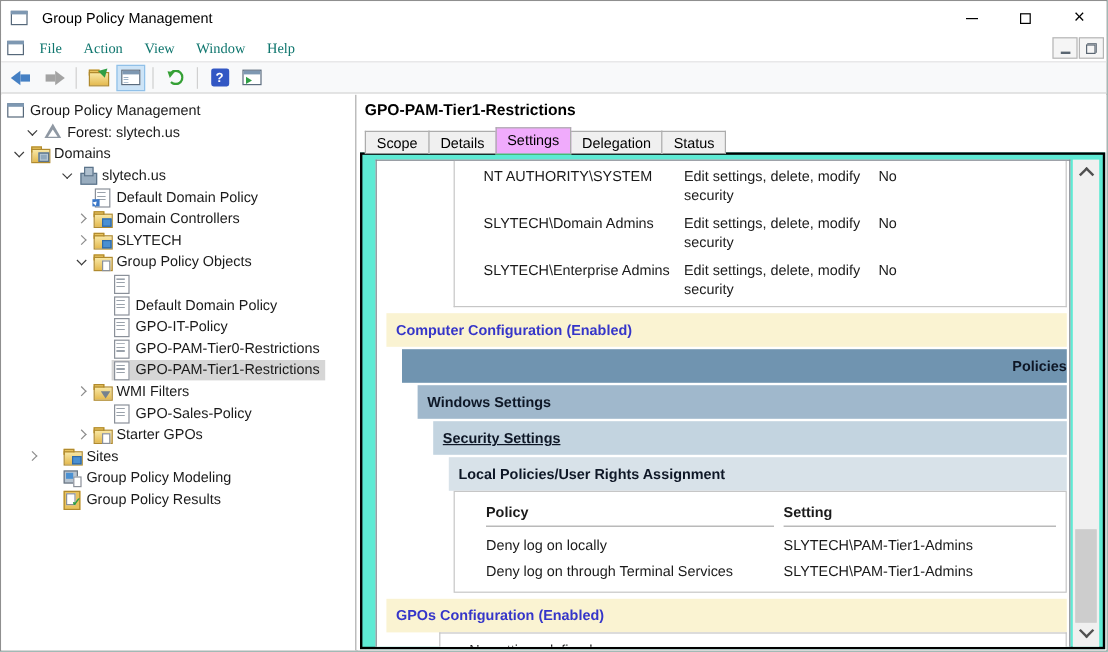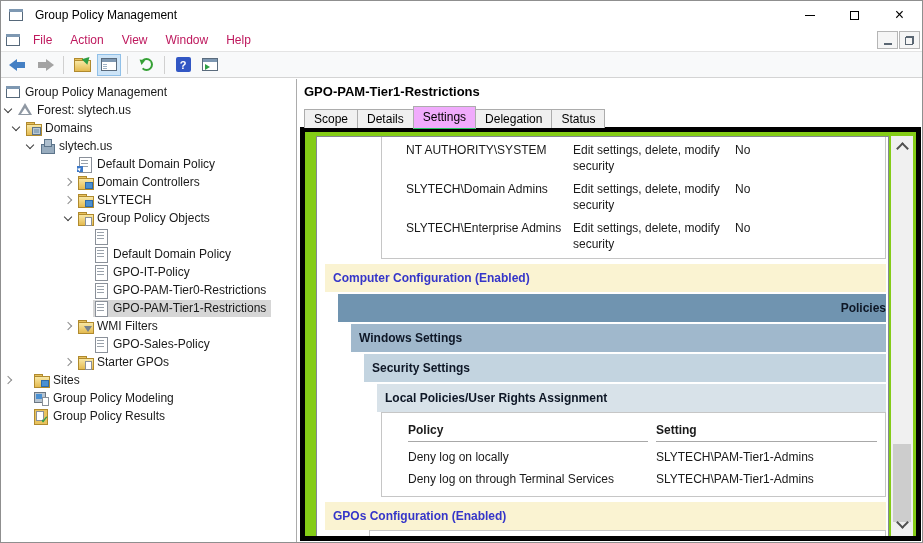--- a/index.html
+++ b/index.html
@@ -15,21 +15,21 @@
   .titlebar { position:absolute; top:0; left:0; right:0; height:28px; background:#fff; display:flex; align-items:center; }
   .titlebar .app-icon { margin-left:7px; }
   .titlebar .title { margin-left:8px; font-size:12px; color:#000; }
   .caption-btns { position:absolute; right:0; top:0; height:28px; display:flex; }
   .cap-btn { width:45px; height:28px; display:flex; align-items:center; justify-content:center; color:#000; }
   .glyph-min { width:10px; height:1px; background:#000; }
   .glyph-max { width:9px; height:9px; border:1px solid #000; }
   .glyph-close { font-size:16px; line-height:1; }
 
   .menubar { position:absolute; top:28px; left:0; right:0; height:22px; background:#fff; display:flex; align-items:center; }
-  .menubar .menu-item { padding:0 9px; height:22px; line-height:22px; color:#be185d; }
+  .menubar .menu-item { padding:0 9px; height:22px; line-height:22px; color:#0f766e;font-family:Liberation Serif, serif; }
   .mdi-btns { position:absolute; right:2px; top:2px; display:flex; gap:1px; }
   .mdi-btn { width:21px; height:18px; border:1px solid #b5b5b5; background:#f5f5f5; display:flex; align-items:center; justify-content:center; }
   .glyph-mdimin { width:8px; height:2px; background:#5a6672; margin-top:7px; }
   .glyph-restore { position:relative; width:9px; height:9px; }
   .glyph-restore::before { content:""; position:absolute; right:0; top:0; width:6px; height:6px; border:1px solid #5a6672; background:#f5f5f5; }
   .glyph-restore::after { content:""; position:absolute; left:0; bottom:0; width:6px; height:6px; border:1px solid #5a6672; background:#f5f5f5; }
 
   .toolbar { position:absolute; top:50px; left:0; right:0; height:27px; background:#f8f9fa; border-top:1px solid #e4e4e4; border-bottom:1px solid #d4d4d4; display:flex; align-items:center; padding-left:5px; gap:3px; }
   .tb-sep { width:1px; height:18px; background:#d0d0d0; margin:0 3px; }
   .tb-btn { width:24px; height:22px; display:flex; align-items:center; justify-content:center; border:1px solid transparent; }
@@ -68,22 +68,22 @@
   
   .trow { height:18px; display:flex; align-items:center; white-space:nowrap; }
   .chev { flex:0 0 16px; width:16px; height:16px; position:relative; }
   .chev::before { content:""; position:absolute; width:5px; height:5px; }
   .chev.exp::before { border-right:1.5px solid #3c3c3c; border-bottom:1.5px solid #3c3c3c; transform:rotate(45deg); left:4px; top:4px; }
   .chev.col::before { border-top:1.5px solid #8c8c8c; border-right:1.5px solid #8c8c8c; transform:rotate(45deg); left:4px; top:5px; }
   .spacer { flex:0 0 16px; }
   .tlabel { padding:1px 3px 2px 1px; }
   .trow.selected .sel-wrap { background:#d6d6d6; }
   .sel-wrap { display:flex; align-items:center; padding:0 2px 0 0; }
-  .ind0 { padding-left:4px; } .ind1 { padding-left:0; } .ind2 { padding-left:8px; }
-  .ind3 { padding-left:22px; } .ind4 { padding-left:60px; } .ind5 { padding-left:76px; }
+  .ind0 { padding-left:4px; } .ind1 { padding-left:19px; } .ind2 { padding-left:8px; }
+  .ind3 { padding-left:48px; } .ind4 { padding-left:60px; } .ind5 { padding-left:76px; }
 
   .ticon { flex:0 0 16px; width:16px; height:16px; position:relative; margin-right:3px; }
   
   .i-console::before { content:""; position:absolute; inset:2px 1px 2px 1px; border:1px solid #56687a; background:#fff; }
   .i-console::after { content:""; position:absolute; left:1px; right:1px; top:2px; height:3px; background:#7e98b2; }
   
   .i-forest::before { content:""; position:absolute; left:1px; top:1px; width:0; height:0; border-left:7px solid transparent; border-right:7px solid transparent; border-bottom:12px solid #8f98a3; }
   .i-forest::after { content:""; position:absolute; left:4px; top:6px; width:0; height:0; border-left:4px solid transparent; border-right:4px solid transparent; border-bottom:6px solid #fff; }
   
   .fold::before { content:""; position:absolute; left:1px; top:2px; width:7px; height:3px; background:#e9c35e; border:1px solid #b08a2e; }
@@ -108,34 +108,34 @@
   
   .i-results::before { content:""; position:absolute; left:1px; top:1px; width:12px; height:14px; background:#e9c35e; border:1px solid #b08a2e; }
   .i-results::after { content:"\2713"; position:absolute; right:0; bottom:-1px; color:#2f9e44; font-size:10px; font-weight:bold; z-index:3; }
   .i-results .ov { position:absolute; left:3px; top:3px; width:8px; height:10px; background:#fff; border:1px solid #8a9099; }
 
   
   .pane-title { position:absolute; top:5px; left:6px; font-size:13px; font-weight:bold; color:#000; }
   .tabs { position:absolute; top:27px; left:6px; height:22px; display:flex; align-items:flex-end; z-index:3; }
   .tab { height:19px; line-height:18px; padding:0 9px; background:#f0f0f0; border:1px solid #acacac; border-bottom:none; margin-right:-1px; color:#000; }
   .tab.active { height:23px; line-height:21px; background:#f0abfc; position:relative; z-index:4; margin-bottom:-1px; border-bottom:1px solid #22c55e; }
-  .tab-page { position:absolute; top:48px; left:2px; right:1px; bottom:1px; border:5px solid #000000; background:#84cc16; }
+  .tab-page { position:absolute; top:48px; left:2px; right:1px; bottom:1px; border:2px solid #000000; background:#5eead4; }
 
   .report-wrap { position:absolute; left:11px; top:4px; right:27px; bottom:0; border:1px solid #828790; border-bottom:none; background:#fff; overflow:hidden; }
   .report { position:absolute; inset:0 2px 0 8px; }
 
   .deleg-box { margin-left:56px; border:1px solid #c6c6c6; border-top:none; background:#fff; padding:5px 0 6px 0; }
   .drow { display:grid; grid-template-columns:167px 162px 1fr; padding-left:24px; margin-bottom:7px; line-height:16px; }
   .drow:last-child { margin-bottom:0; }
 
   .banner { height:28px; line-height:28px; font-weight:bold; padding-left:8px; margin-top:2px; }
   .b-yellow { background:#faf3d2; color:#3535c9; margin-top:5px; }
   .b-p1 { background:#7094b0; color:#0e1726; margin-left:13px;text-align:right; }
   .b-p2 { background:#a0b8cc; color:#0e1726; margin-left:26px; }
-  .b-p3 { background:#c3d4e0; color:#0e1726; margin-left:39px; }
+  .b-p3 { background:#c3d4e0; color:#0e1726; margin-left:39px;text-decoration:underline; }
   .b-p4 { background:#d8e2e9; color:#0e1726; margin-left:52px; }
 
   .policy-box { margin-left:56px; border:1px solid #c6c6c6; background:#fff; padding:10px 8px 10px 26px; }
   .prow { display:grid; grid-template-columns:240px 1fr; column-gap:8px; }
   .prow.head div { font-weight:bold; border-bottom:1px solid #a8a8a8; padding-bottom:4px; }
   .prow.body div { padding-top:8px; }
 
   .empty-box { margin-left:44px; border:1px solid #c6c6c6; border-bottom:none; background:#fff; height:34px; padding:7px 0 0 24px; }
 
   

